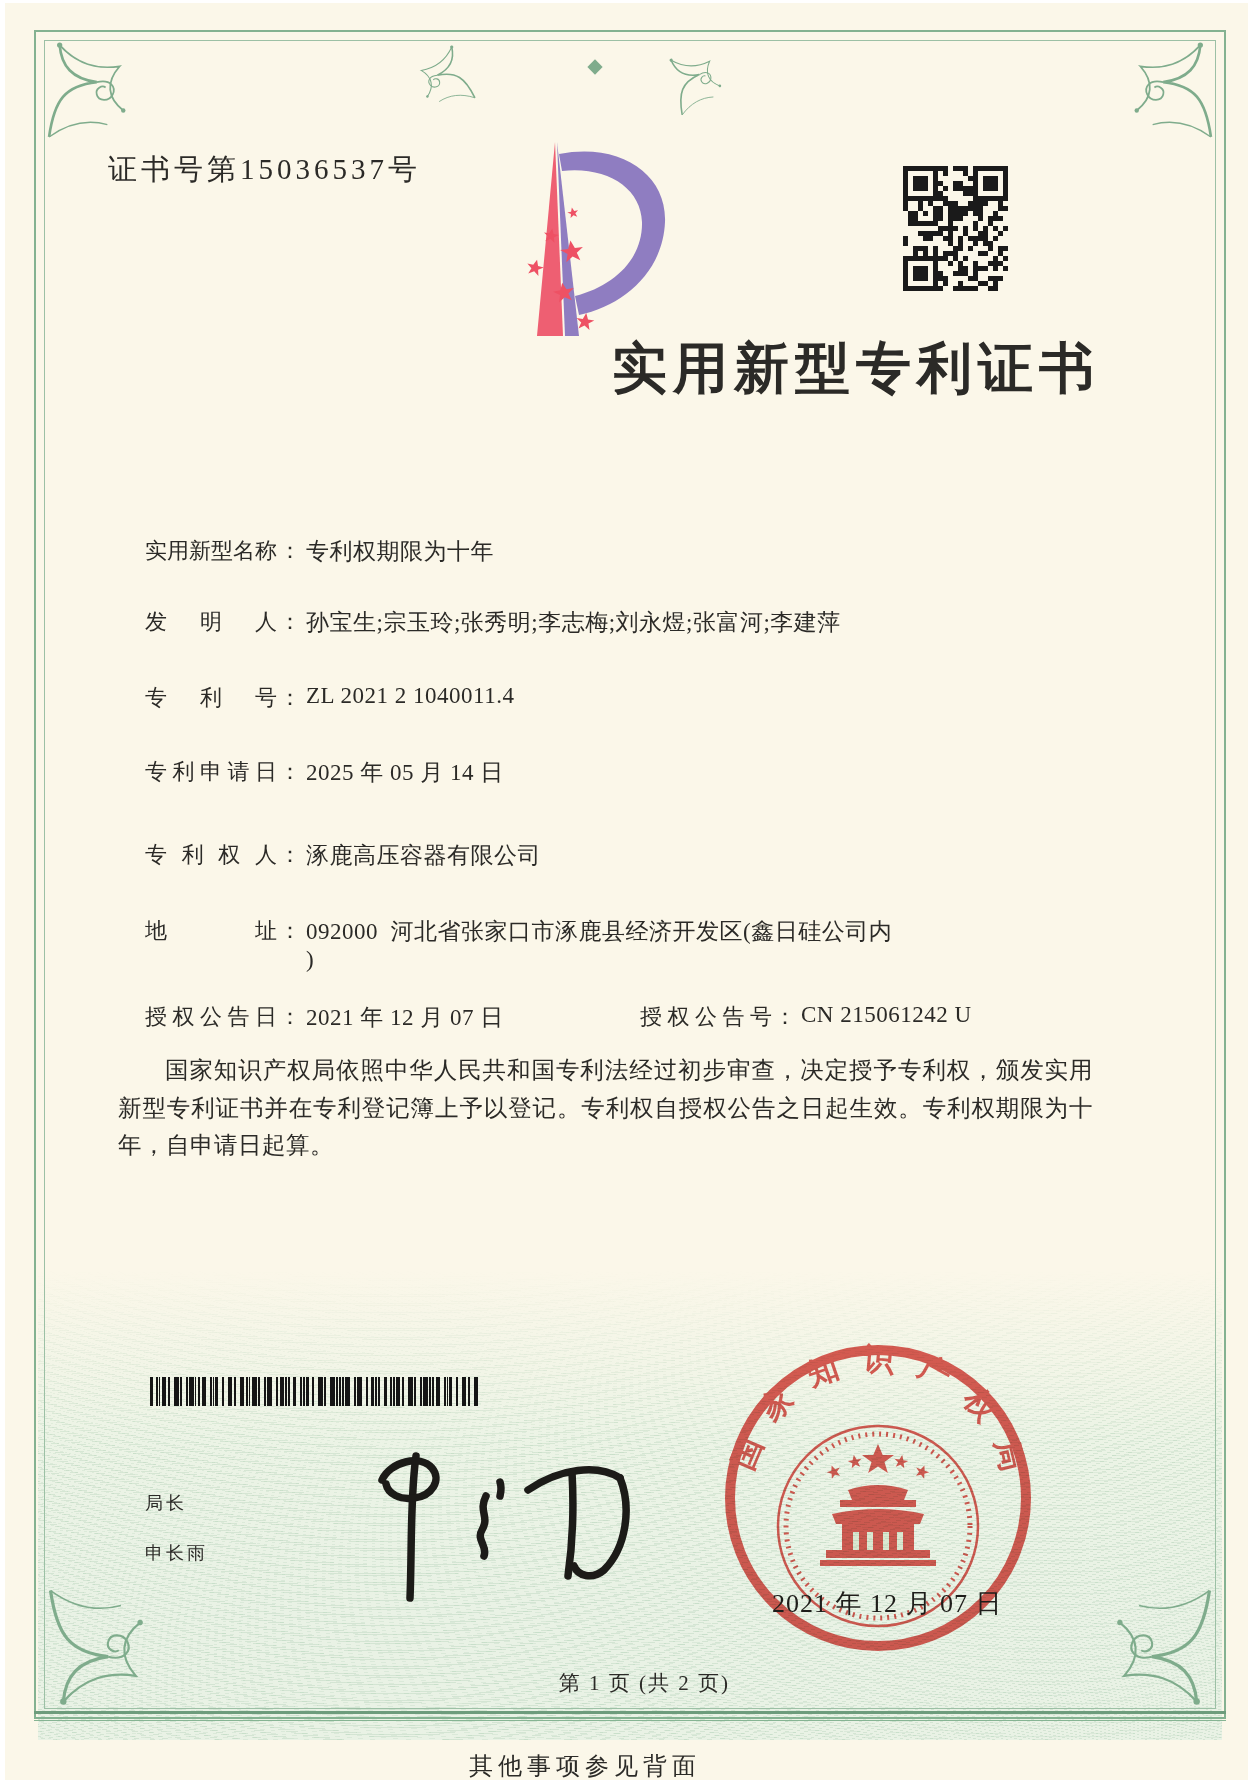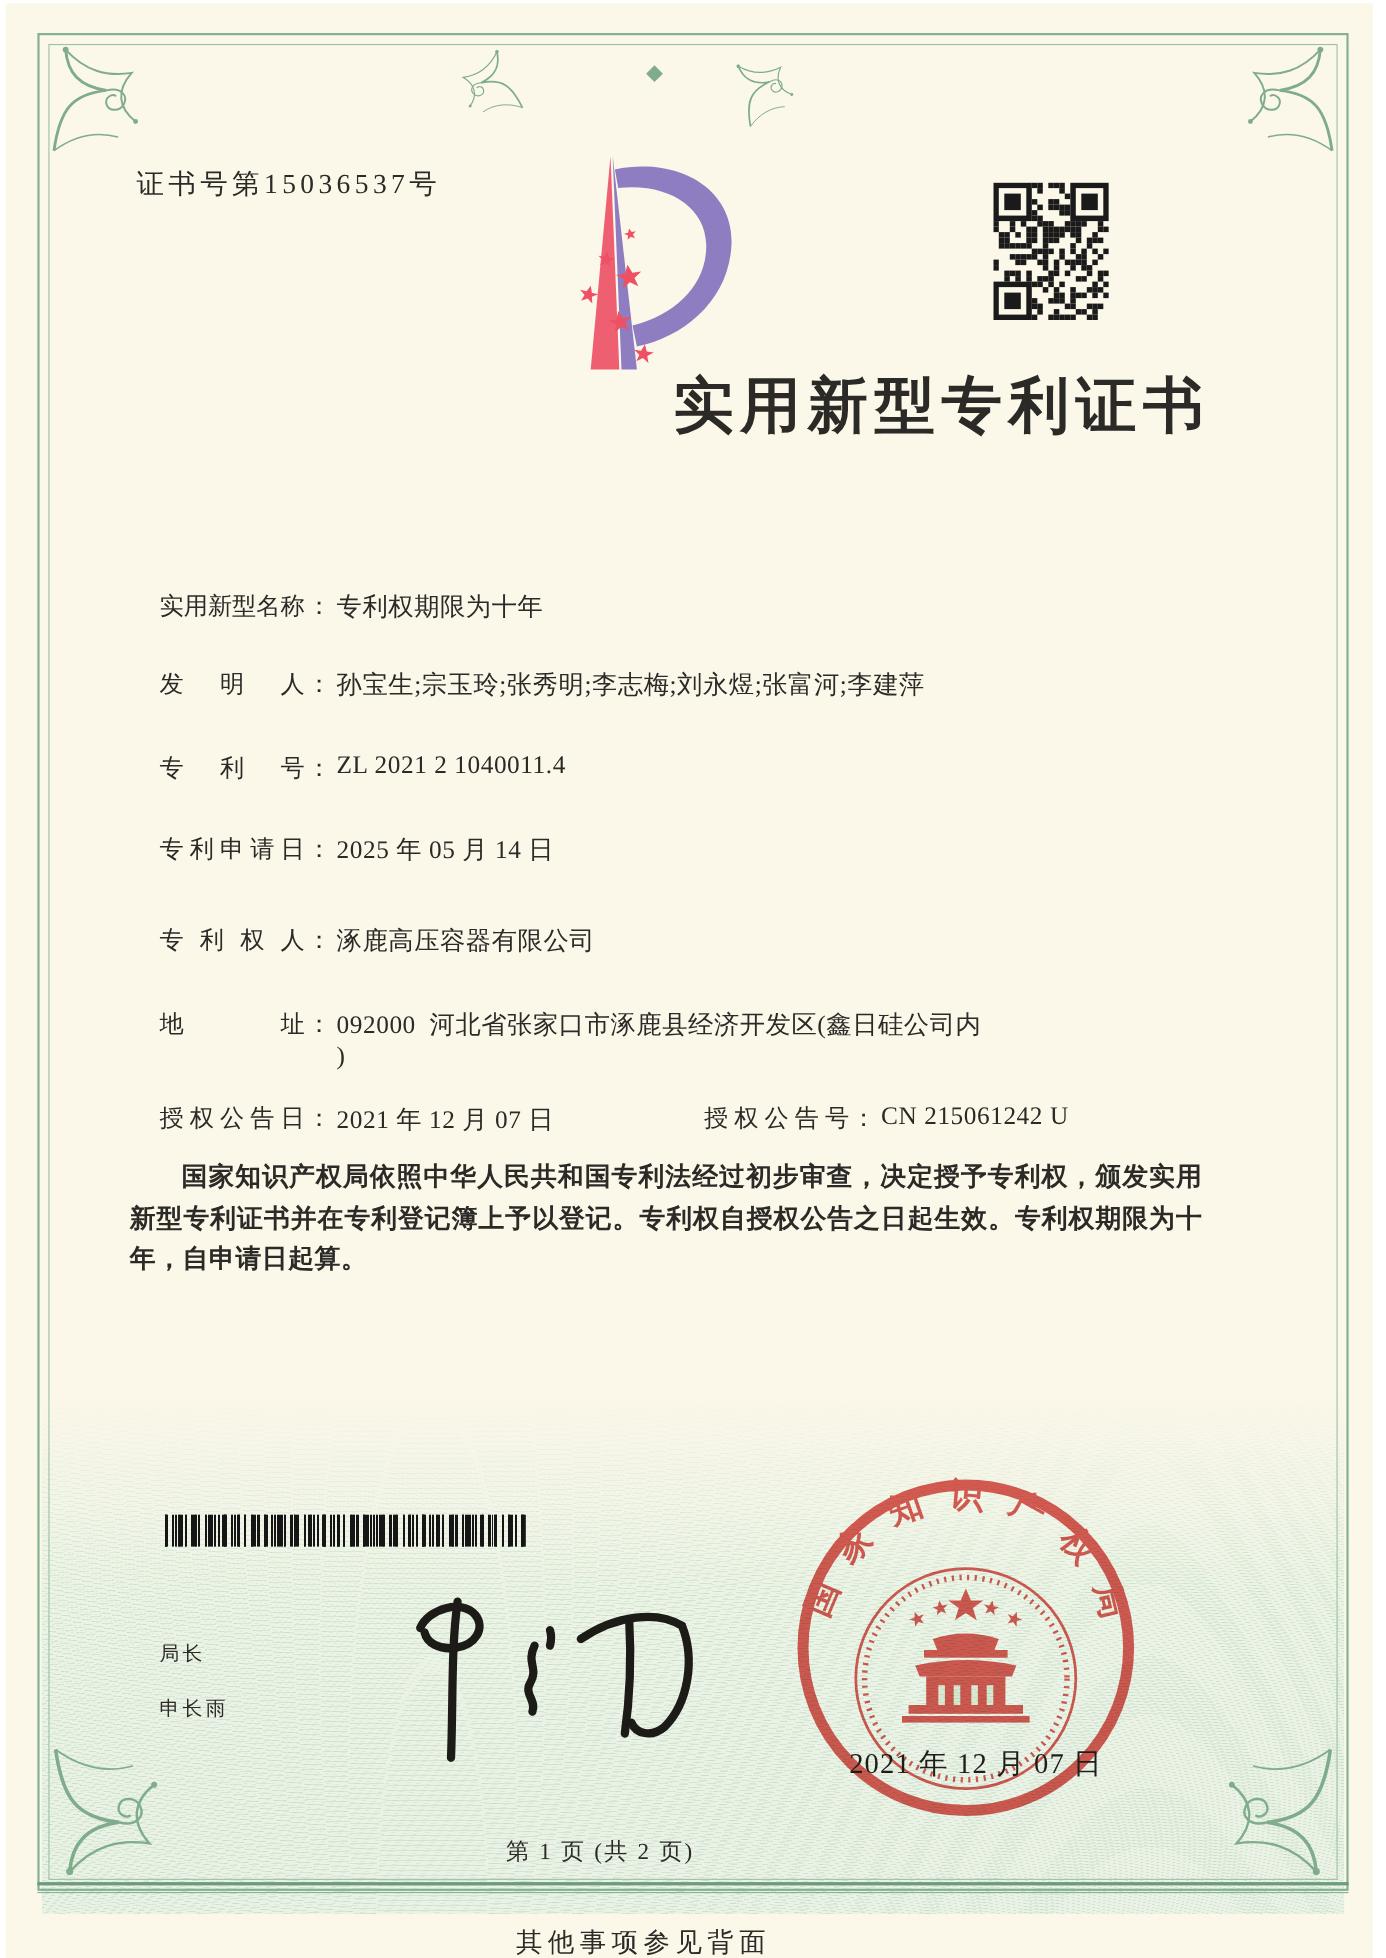--- a/index.html
+++ b/index.html
@@ -15,41 +15,41 @@
           repeating-radial-gradient(130% 90% at 85% -30%, rgba(128,178,140,.13) 0 1.5px, rgba(0,0,0,0) 1.5px 10px);
         -webkit-mask-image:linear-gradient(180deg,transparent 0,black 180px);
         mask-image:linear-gradient(180deg,transparent 0,black 180px);}
   
   .frame{position:absolute;left:34px;top:30px;right:34px;bottom:61px;border:2.5px solid #84b291;}
   .frame::after{content:'';position:absolute;inset:8px;border:1.2px solid #9cc0a5;}
   .bottom-rule{position:absolute;left:34px;right:34px;top:1711px;height:6px;
         border-top:3px solid #6d9c7c;border-bottom:1.5px solid #86b493;}
   .orn{position:absolute;color:#7fac8c;pointer-events:none;}
   
-  .cert-no{position:absolute;left:124px;top:150px;font-size:25px;letter-spacing:4px;}
+  .cert-no{position:absolute;left:108px;top:150px;font-size:29px;letter-spacing:4px;}
   .title{position:absolute;left:0;top:332px;width:1100px;text-align:right;
          font-size:55px;font-weight:700;letter-spacing:6px;}
   .frow{position:absolute;left:145px;font-size:23px;white-space:nowrap;}
   .flabel{display:inline-flex;justify-content:space-between;width:132px;font-size:22px;vertical-align:top;}
   .fcolon{margin:0 5px 0 2px;font-size:22px;vertical-align:top;}
   .fvalue{display:inline-block;white-space:pre-wrap;max-width:715px;vertical-align:top;letter-spacing:.5px;}
   .grant-right{position:absolute;left:495px;top:0;white-space:nowrap;}
   .body-text{position:absolute;left:118px;top:1052px;width:975px;font-size:23.5px;
              line-height:37.5px;text-align:justify;letter-spacing:.5px;}
-  .body-text p{margin:0;text-indent:2em;font-weight:bold;}
+  .body-text p{margin:0;text-indent:2em;}
   .barcode{position:absolute;left:150px;top:1377px;width:328px;height:29px;
         background:
           repeating-linear-gradient(90deg,#151515 0 2px,transparent 2px 6px),
           repeating-linear-gradient(90deg,#151515 0 1.5px,transparent 1.5px 9px),
           repeating-linear-gradient(90deg,#151515 0 3px,transparent 3px 13px);}
   .sign-block{position:absolute;left:145px;top:1478px;font-size:18px;line-height:50px;letter-spacing:3px;}
   .signature{position:absolute;left:320px;top:1438px;}
   .seal{position:absolute;left:718px;top:1338px;mix-blend-mode:multiply;opacity:.92;}
   .seal-date{position:absolute;left:772px;top:1586px;font-size:26px;letter-spacing:1px;color:#1e1d1a;}
-  .page-no{position:absolute;left:460px;top:1669px;width:270px;text-align:left;font-size:21px;letter-spacing:2px;}
+  .page-no{position:absolute;left:460px;top:1669px;width:270px;text-align:right;font-size:21px;letter-spacing:2px;}
   .back-note{position:absolute;left:420px;top:1750px;width:330px;text-align:center;font-size:24px;letter-spacing:5px;}
   .logo{position:absolute;left:515px;top:140px;}
   .qr{position:absolute;left:903px;top:166px;}
   .hidden-defs{position:absolute;width:0;height:0;overflow:hidden;}
 </style>
 </head>
 <body>
 
 <div class="page">
   <div class="paper"></div>

